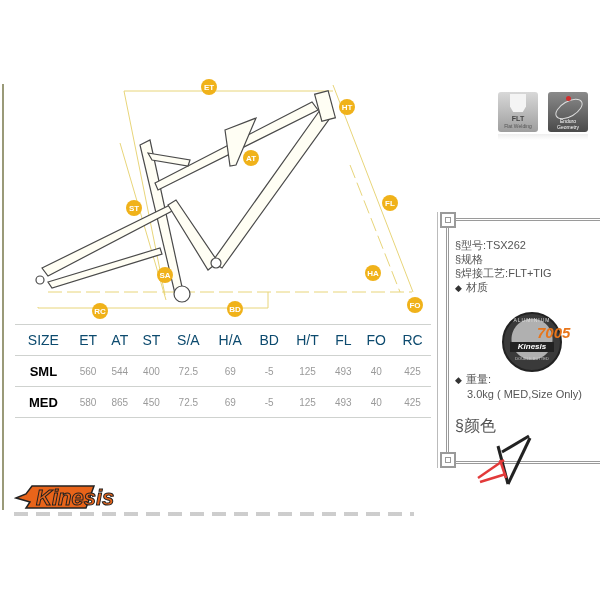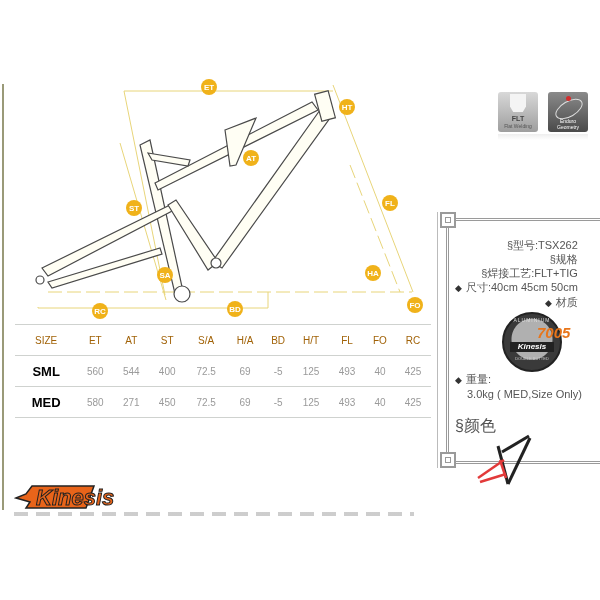--- a/index.html
+++ b/index.html
@@ -13,21 +13,21 @@
   .right-rule {
     position: absolute; left: 441px; top: 200px; width: 3px; height: 300px; background: #9a9a9a;
   }
   .diagram { position: absolute; left: 0; top: 50px; width: 450px; height: 280px; }
   .table-wrap { position: absolute; left: 15px; top: 324px; width: 416px; }
   table.geo { width: 100%; border-collapse: collapse; }
   table.geo th, table.geo td {
     text-align: center; height: 30px; border-bottom: 1px solid #cfd2cf; padding: 0;
   }
   table.geo thead tr { border-top: 1px solid #cfd2cf; }
-  table.geo th { color: #a16207; font-size: 10px; font-weight: normal; }
+  table.geo th { color: #0c4a6e; font-size: 14px; font-weight: normal; }
   table.geo td { color: #9a9a9a; font-size: 10px; }
   table.geo td.size { color: #000000; font-weight: bold; font-size: 13px; }
 
   .logo { position: absolute; left: 14px; top: 484px; }
   .cut-text {
     position: absolute; left: 14px; top: 512px; width: 400px; height: 4px;
     background: repeating-linear-gradient(90deg, #b8b8b8 0 14px, transparent 14px 22px);
     opacity: .7;
   }
 
@@ -52,21 +52,21 @@
   .badge.geo .t2 { position: absolute; left: 0; right: 0; top: 26px; line-height: 6px; }
   .badge-shadow { position: absolute; left: 498px; top: 134px; width: 90px; height: 6px; background: linear-gradient(#eee, #fff); }
 
   .spec-box {
     position: absolute; left: 446px; top: 218px; width: 160px; height: 240px;
     border: 3px double #9a9a9a; border-right: none; background: #fff;
   }
   .corner { position: absolute; width: 12px; height: 12px; border: 2px solid #9a9a9a; background: #fff; }
   .corner::after { content: ""; position: absolute; left: 3px; top: 3px; width: 4px; height: 4px; border: 1px solid #9a9a9a; }
   .spec-lines { position: absolute; left: 455px; top: 238px; color: #555; font-size: 11px; line-height: 14px; }
-  .spec-lines div { white-space: nowrap; text-align: right; }
+  .spec-lines div { white-space: nowrap; }
   .diamond { color: #333; font-size: 9px; margin-right: 4px; }
   .seal {
     position: absolute; left: 502px; top: 312px; width: 56px; height: 56px; border-radius: 50%;
     background: radial-gradient(circle at 50% 45%, #b0b0b0 0 20px, #3a3a3a 21px);
     border: 2px solid #222;
   }
   .seal .top { position: absolute; left: 0; right: 0; top: 3px; font-size: 5px; color: #ddd; text-align: center; letter-spacing: 1px; }
   .seal .num { position: absolute; left: 0; right: 0; top: 10px; font-size: 15px; font-weight: bold; color: #e8751a; text-align: right; font-style: italic; margin-left: 33px; }
   .seal .brand { position: absolute; left: 6px; right: 6px; top: 28px; height: 10px; background: #222; color: #fff; font-size: 8px; font-weight: bold; font-style: italic; text-align: center; line-height: 10px; }
   .seal .bot { position: absolute; left: 0; right: 0; top: 42px; font-size: 4px; color: #ccc; text-align: center; }
@@ -179,21 +179,21 @@
         <td>69</td>
         <td>-5</td>
         <td>125</td>
         <td>493</td>
         <td>40</td>
         <td>425</td>
       </tr>
       <tr>
         <td class="size">MED</td>
         <td>580</td>
-        <td>271</td>
+        <td>865</td>
         <td>450</td>
         <td>72.5</td>
         <td>69</td>
         <td>-5</td>
         <td>125</td>
         <td>493</td>
         <td>40</td>
         <td>425</td>
       </tr>
     </tbody>
@@ -224,23 +224,20 @@
 
 <div class="spec-box"></div>
 <div class="corner" style="left:440px;top:212px;"></div>
 <div class="corner" style="left:440px;top:452px;"></div>
 
 <div class="spec-lines">
   <div>§型号:TSX262</div>
   <div>§规格</div>
   <div>§焊接工艺:FLT+TIG</div>
   <div>
-    <span class="diamond">◆</span><span>尺寸:</span><span>40cm  45cm  50cm</span>
-  </div>
-  <div>
     <span class="diamond">◆</span><span>材质</span>
   </div>
 </div>
 
 <div class="seal">
   <div class="top">ALUMINIUM</div>
   <div class="num">7005</div>
   <div class="brand">Kinesis</div>
   <div class="bot">DOUBLE BUTTED</div>
 </div>

